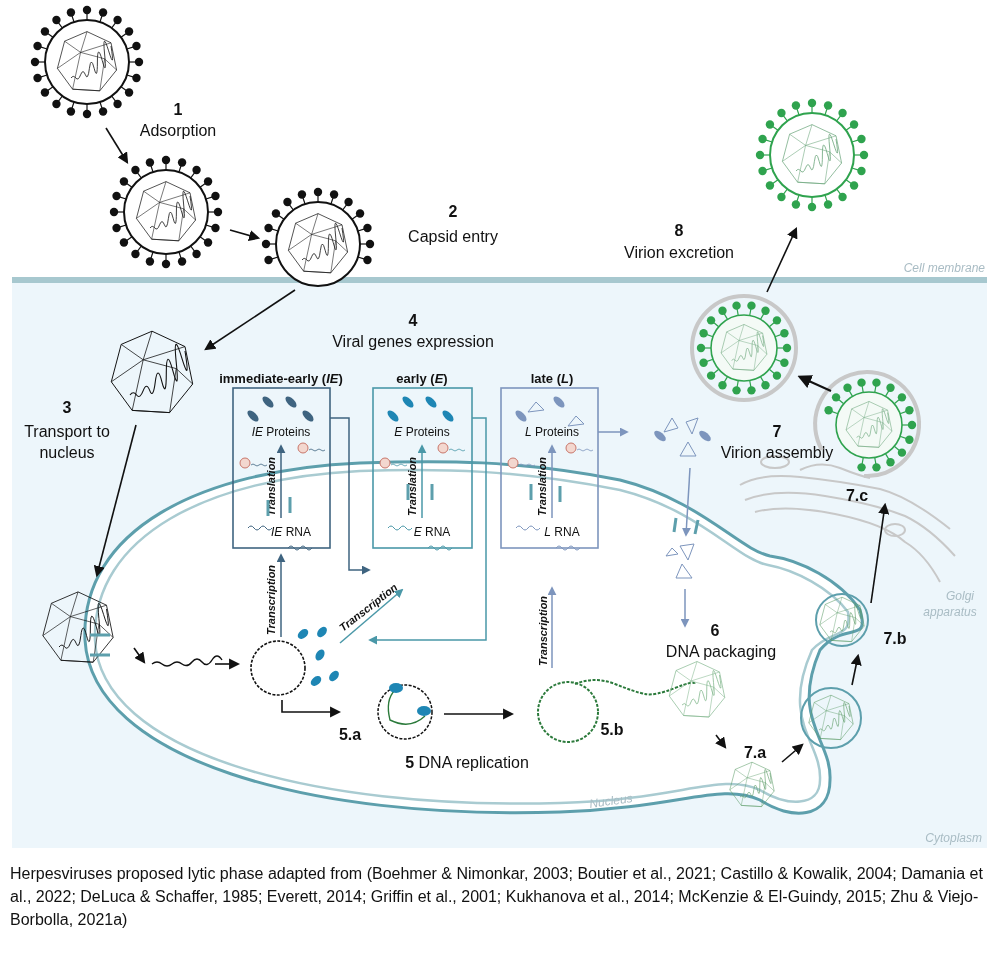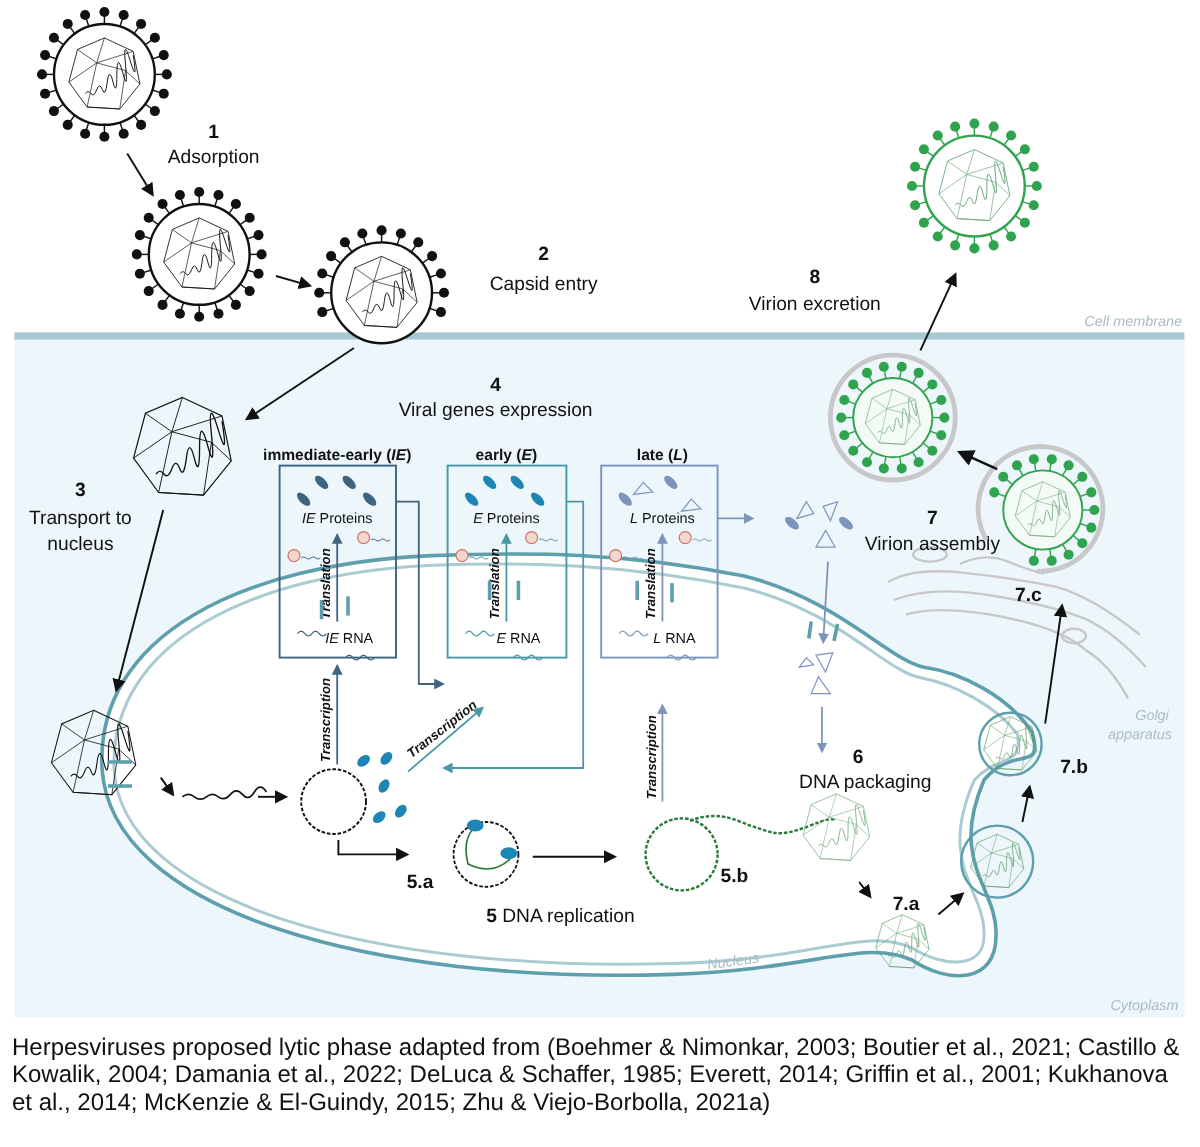--- a/index.html
+++ b/index.html
@@ -5,21 +5,21 @@
   html, body { margin: 0; padding: 0; background: #ffffff; }
   body { width: 1000px; height: 956px; position: relative; overflow: hidden; font-family: "Liberation Sans", sans-serif; }
   #diagram { position: absolute; left: 0; top: 0; width: 1000px; height: 850px; }
   .lbl { font-family: "Liberation Sans", sans-serif; fill: #111; }
   .num { font-weight: bold; font-size: 16px; }
   .step { font-size: 16px; }
   .region { font-style: italic; font-size: 12px; fill: #a9bcc4; }
   .boxtitle { font-weight: bold; font-size: 13px; }
   .inbox { font-size: 12px; }
   .vert { font-weight: bold; font-style: italic; font-size: 11px; }
-  #caption { position: absolute; left: 10px; top: 862px; width: 980px; font-size: 20px; line-height: 23px; color: #111; }
+  #caption { position: absolute; left: 10px; top: 862px; width: 980px; font-size: 16px; line-height: 23px; color: #111; }
 </style>
 </head>
 <body>
 
 <svg id="diagram" viewBox="0 0 1000 850" xmlns="http://www.w3.org/2000/svg">
   <defs>
     <marker id="ah" viewBox="0 0 10 10" refX="8" refY="5" markerWidth="7" markerHeight="7" orient="auto-start-reverse">
       <path d="M0,0 L10,5 L0,10 z" fill="#111"></path>
     </marker>
     <marker id="ahIE" viewBox="0 0 10 10" refX="8" refY="5" markerWidth="6" markerHeight="6" orient="auto">

